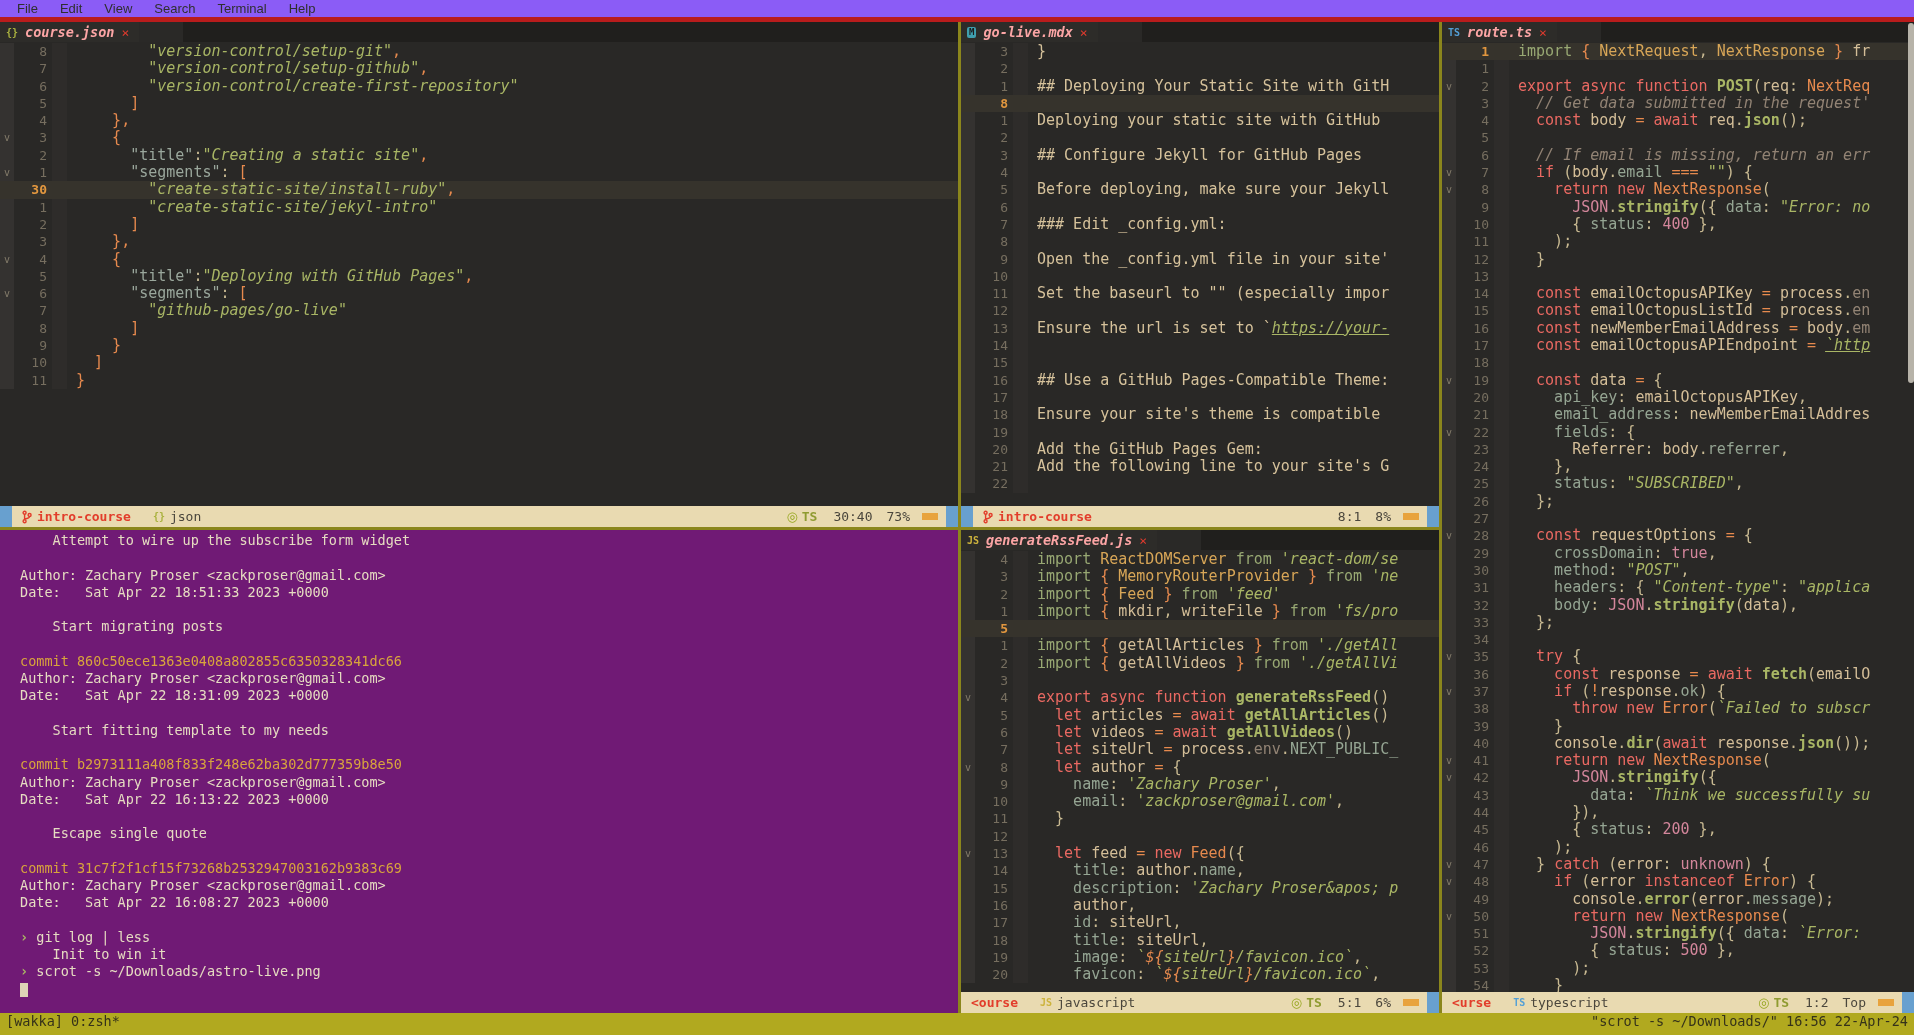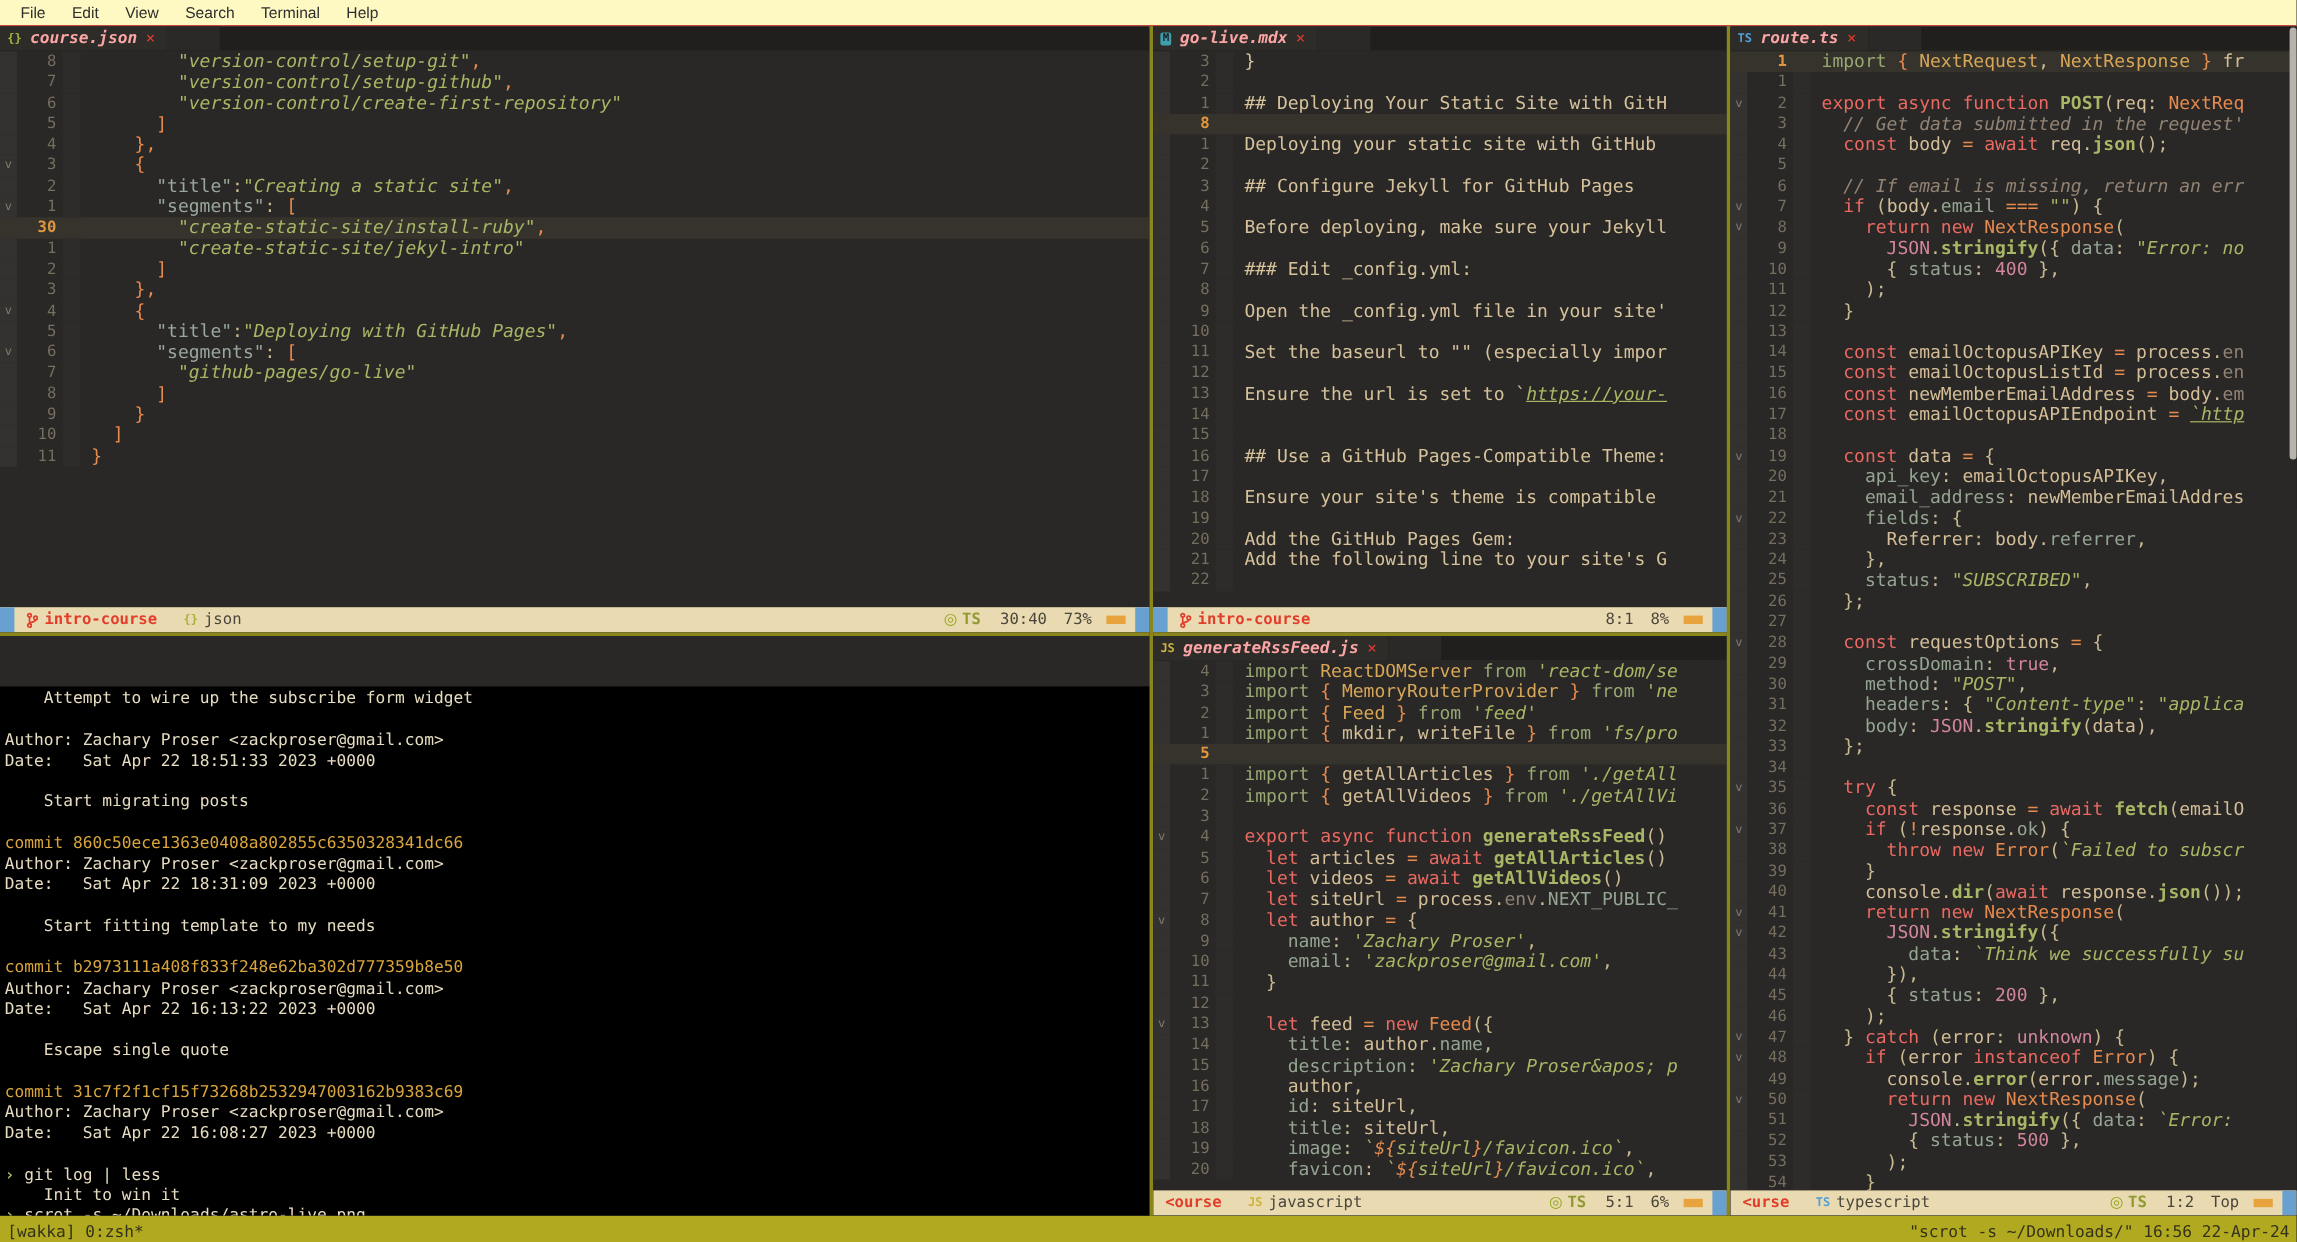--- a/index.html
+++ b/index.html
@@ -1,19 +1,19 @@
 <!DOCTYPE html>
 <html><head>
 <meta charset="utf-8">
 <style>
   html,body{margin:0;padding:0;background:#1b1a19;}
   .screen{position:relative;width:1914px;height:1035px;overflow:hidden;background:#292826;
           font-family:"DejaVu Sans Mono",monospace;}
   
-  .menubar{height:22px;background:#fef9c3;border-bottom:1px solid #b91c1c;display:flex;align-items:center;
+  .menubar{height:22px;background:#8b5cf6;border-bottom:5px solid #b91c1c;display:flex;align-items:center;
            font-family:"Liberation Sans",sans-serif;font-size:13px;color:#2f2f2f;padding-left:6px;box-sizing:border-box;}
   .menu-item{padding:0 11px;cursor:default;}
   
   .workspace{display:flex;height:991px;width:100%;}
   .col{display:flex;flex-direction:column;}
   .col-left{width:958px;}
   .col-mid{width:478px;}
   .col-right{flex:1;}
   .vborder{width:3px;background:#8b861c;}
   .hborder{height:3px;background:#8b861c;}
@@ -75,25 +75,25 @@
   .sl-edge{width:12px;height:100%;background:#68a0cf;flex:none;}
   .sl-branch{display:flex;align-items:center;gap:5px;color:#e23d2b;font-weight:bold;padding:0 12px 0 10px;}
   .sl-ft{display:flex;align-items:center;gap:5px;padding:0 10px;}
   .sl-spacer{flex:1;}
   .sl-lsp{display:flex;align-items:center;gap:4px;color:#8f9b31;font-weight:bold;padding-right:16px;}
   .ring{color:#97a71f;font-family:"DejaVu Sans",sans-serif;}
   .sl-pos{padding-right:14px;}
   .sl-pct{padding-right:12px;}
   .sl-orange{width:16px;height:7px;background:#e8a33d;margin-right:8px;flex:none;}
   
-  .term-pane{flex:1;background:#000000;overflow:hidden;padding:2px 0 0 4px;margin-top:42px;}
+  .term-pane{flex:1;background:#701a75;overflow:hidden;padding:2px 0 0 20px;}
   .trow{height:17.25px;line-height:17.25px;font-size:13.5px;white-space:pre;}
   .cursor-block{display:inline-block;width:8px;height:14px;background:#ddd3b6;vertical-align:middle;}
   
-  .tmuxbar{height:22px;background:#b1a91f;color:#35321a;font-size:13.5px;display:flex;align-items:flex-end;
+  .tmuxbar{height:22px;background:#b1a91f;color:#35321a;font-size:13.5px;display:flex;align-items:flex-start;
            justify-content:space-between;padding:0 6px;box-sizing:border-box;gap:16px;}
   
   .scrollbar{position:absolute;top:23px;right:0;width:6px;height:360px;background:#b7b3a9;border-radius:3px;}
   svg.branch{display:block;}
 </style>
 </head>
 <body>
 
 <div class="screen">
 

